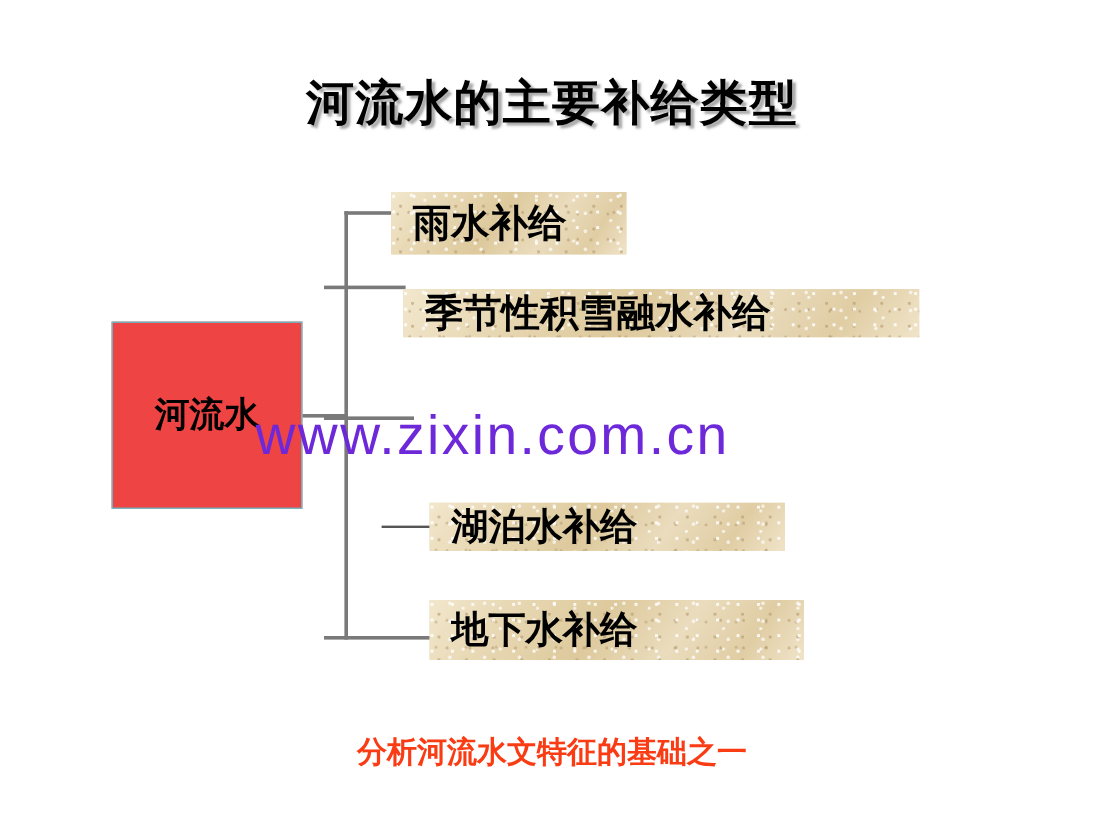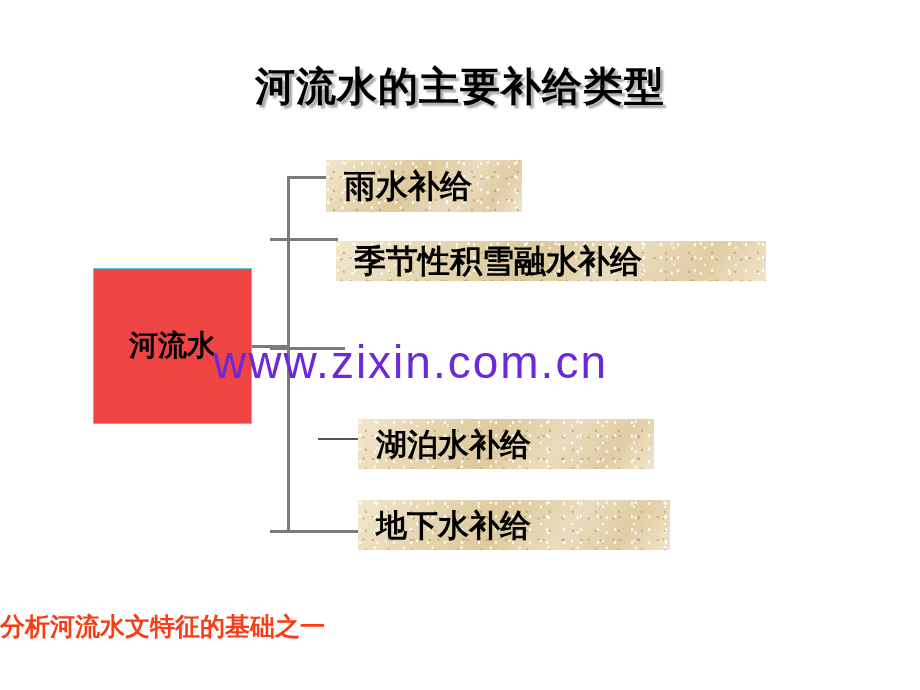--- a/index.html
+++ b/index.html
@@ -114,33 +114,33 @@
 
   #leaf-0 { left: 326px; top: 160px; width: 196px; height: 52px; }
   #leaf-0 .ltext { font-size: 32px; }
 
   #leaf-1 { left: 336px; top: 241px; width: 430px; height: 40px; }
   #leaf-1 .ltext { font-size: 32px; }
 
   #leaf-2 { left: 341px; top: 336px; width: 531px; height: 60px; }
   #leaf-2 .ltext { font-size: 34px; }
 
-  #leaf-3 { left: 358px; top: 419px; width: 296px; height: 50px; }
+  #leaf-3 { left: 358px; top: 419px; width: 296px; height: 40px; }
   #leaf-3 .ltext { font-size: 31px; }
 
   #leaf-4 { left: 358px; top: 500px; width: 312px; height: 50px; }
   #leaf-4 .ltext { font-size: 31px; }
 
   
   #footer-note {
     position: absolute;
     left: 0;
     top: 610px;
     width: 920px;
-    text-align: left;
+    text-align: center;
     font-family: "DejaVu Sans", "Liberation Sans", sans-serif;
     font-size: 25px;
     font-weight: 700;
     color: #fa3c14;
     white-space: nowrap;
     z-index: 3;
   }
 </style>
 </head>
 <body>

